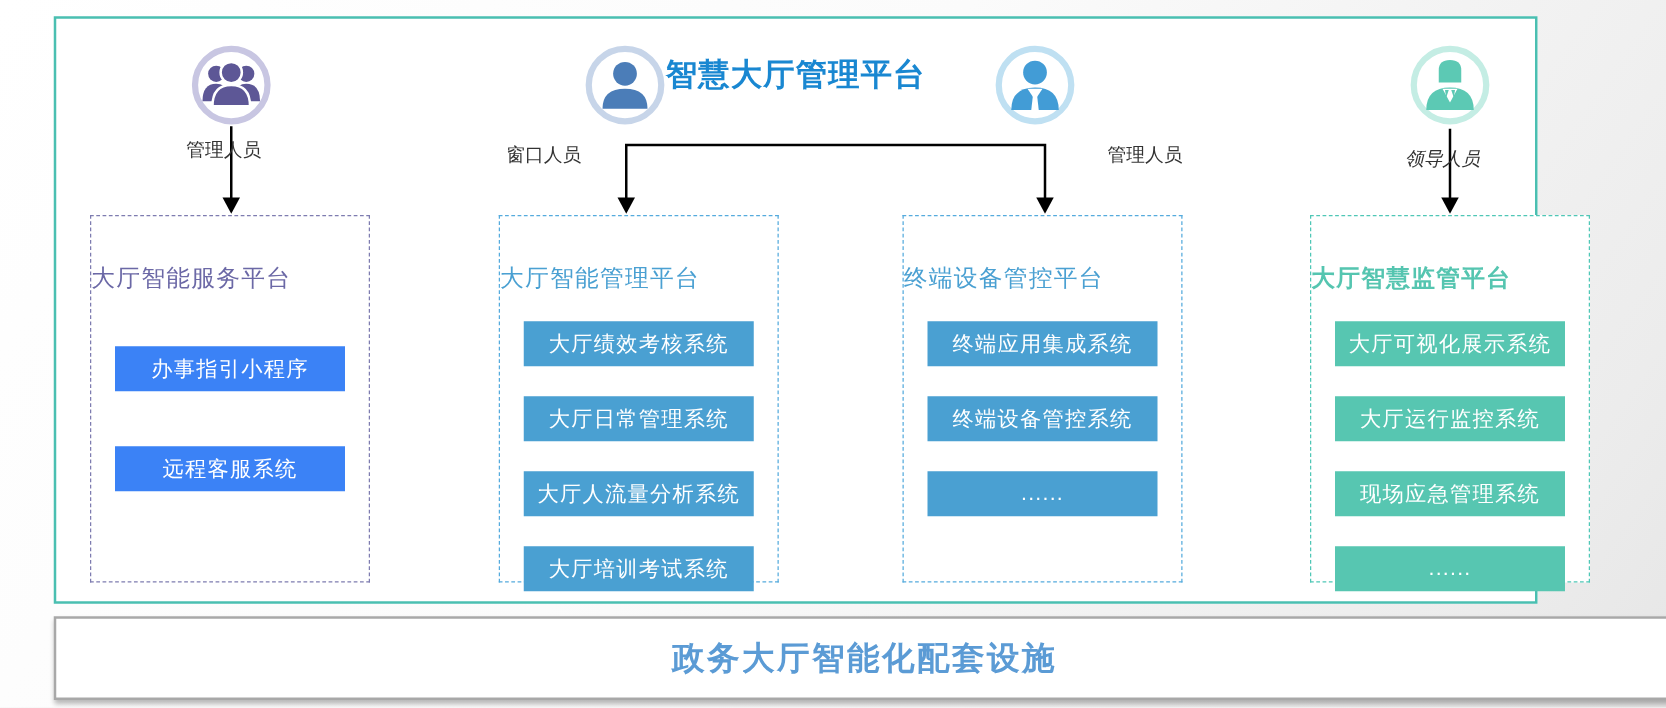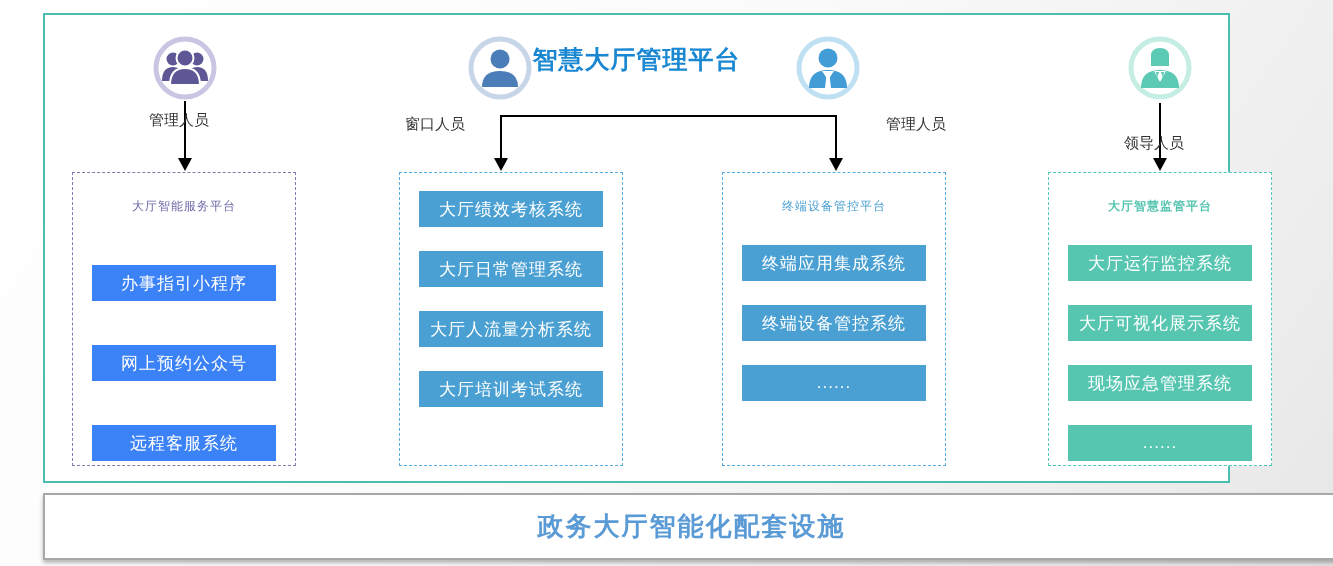--- a/index.html
+++ b/index.html
@@ -37,22 +37,22 @@
   }
   
   .col-box{
     position:absolute;top:172px;width:224px;height:294px;box-sizing:border-box;
     background:#ffffff;z-index:3;
   }
   .col-box.purple{border:1px dashed #7e7cb0;}
   .col-box.blue{border:1px dashed #55abdd;}
   .col-box.teal{border:1px dashed #4fc7b6;}
   .col-title{
-    margin-top:25px;height:23px;text-align:center;
-    font-size:12px;letter-spacing:1px;white-space:nowrap;
+    margin-top:37px;height:23px;text-align:left;
+    font-size:19px;letter-spacing:1px;white-space:nowrap;
   }
   .purple .col-title{color:#6b68a6;}
   .blue   .col-title{color:#4aa0d2;}
   .teal   .col-title{color:#55c5b0;font-weight:bold;}
   .sys-btn{
     width:184px;height:36px;margin:24px auto 0 auto;
     display:flex;align-items:center;justify-content:center;
     color:#ffffff;font-size:17px;letter-spacing:1px;white-space:nowrap;
   }
   .sys-btn:first-of-type{margin-top:18px;}
@@ -135,47 +135,47 @@
       <polygon points="178,158 192,158 185,171"></polygon>
       <polygon points="494,158 508,158 501,171"></polygon>
       <polygon points="829,158 843,158 836,171"></polygon>
       <polygon points="1153,158 1167,158 1160,171"></polygon>
     </g>
   </svg>
 
   <div class="role-label" style="left:149px;top:111px;">管理人员</div>
   <div class="role-label" style="left:405px;top:115px;">窗口人员</div>
   <div class="role-label" style="left:886px;top:115px;">管理人员</div>
-  <div class="role-label" style="left:1124px;top:134px;">领导人员</div>
+  <div class="role-label" style="left:1124px;top:118px;font-style:italic;">领导人员</div>
 
   <div class="col-box purple" style="left:72px;">
     <div class="col-title">大厅智能服务平台</div>
     <div class="sys-btn">办事指引小程序</div>
-    <div class="sys-btn">网上预约公众号</div>
     <div class="sys-btn">远程客服系统</div>
   </div>
 
   <div class="col-box blue" style="left:399px;">
+    <div class="col-title">大厅智能管理平台</div>
     <div class="sys-btn">大厅绩效考核系统</div>
     <div class="sys-btn">大厅日常管理系统</div>
     <div class="sys-btn">大厅人流量分析系统</div>
     <div class="sys-btn">大厅培训考试系统</div>
   </div>
 
   <div class="col-box blue" style="left:722px;">
     <div class="col-title">终端设备管控平台</div>
     <div class="sys-btn">终端应用集成系统</div>
     <div class="sys-btn">终端设备管控系统</div>
     <div class="sys-btn">......</div>
   </div>
 
   <div class="col-box teal" style="left:1048px;">
     <div class="col-title">大厅智慧监管平台</div>
+    <div class="sys-btn">大厅可视化展示系统</div>
     <div class="sys-btn">大厅运行监控系统</div>
-    <div class="sys-btn">大厅可视化展示系统</div>
     <div class="sys-btn">现场应急管理系统</div>
     <div class="sys-btn">......</div>
   </div>
 
   <div class="footer-bar">
     <div class="footer-text">政务大厅智能化配套设施</div>
   </div>
 
 </div>
 

